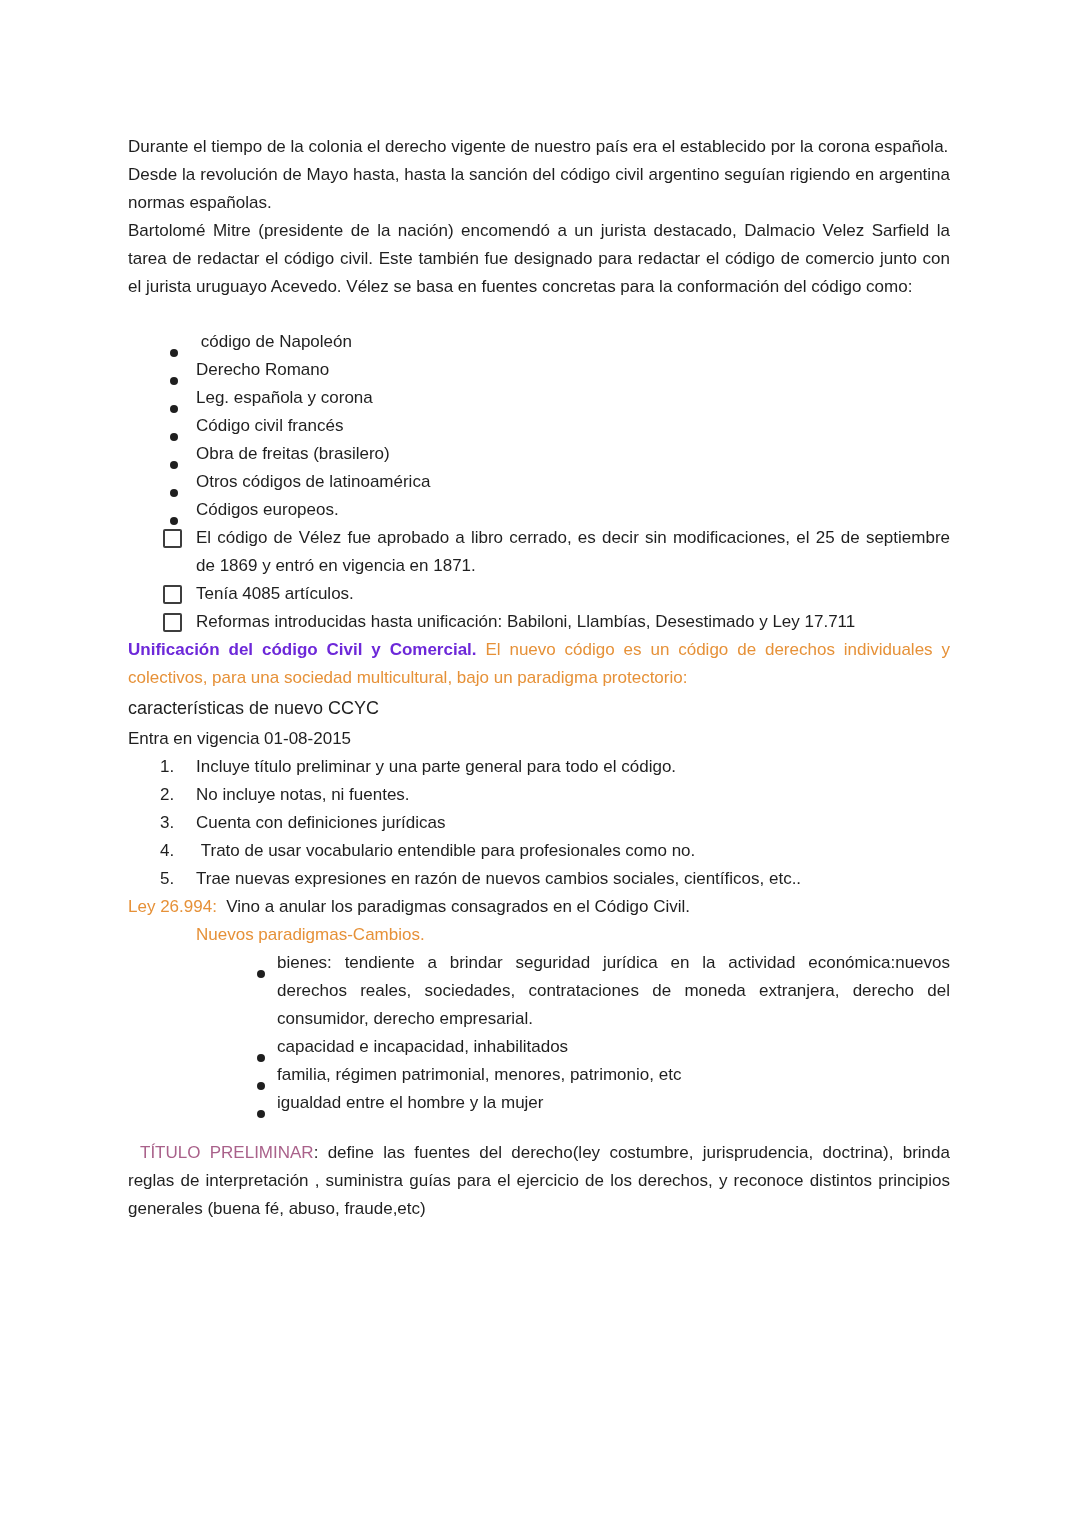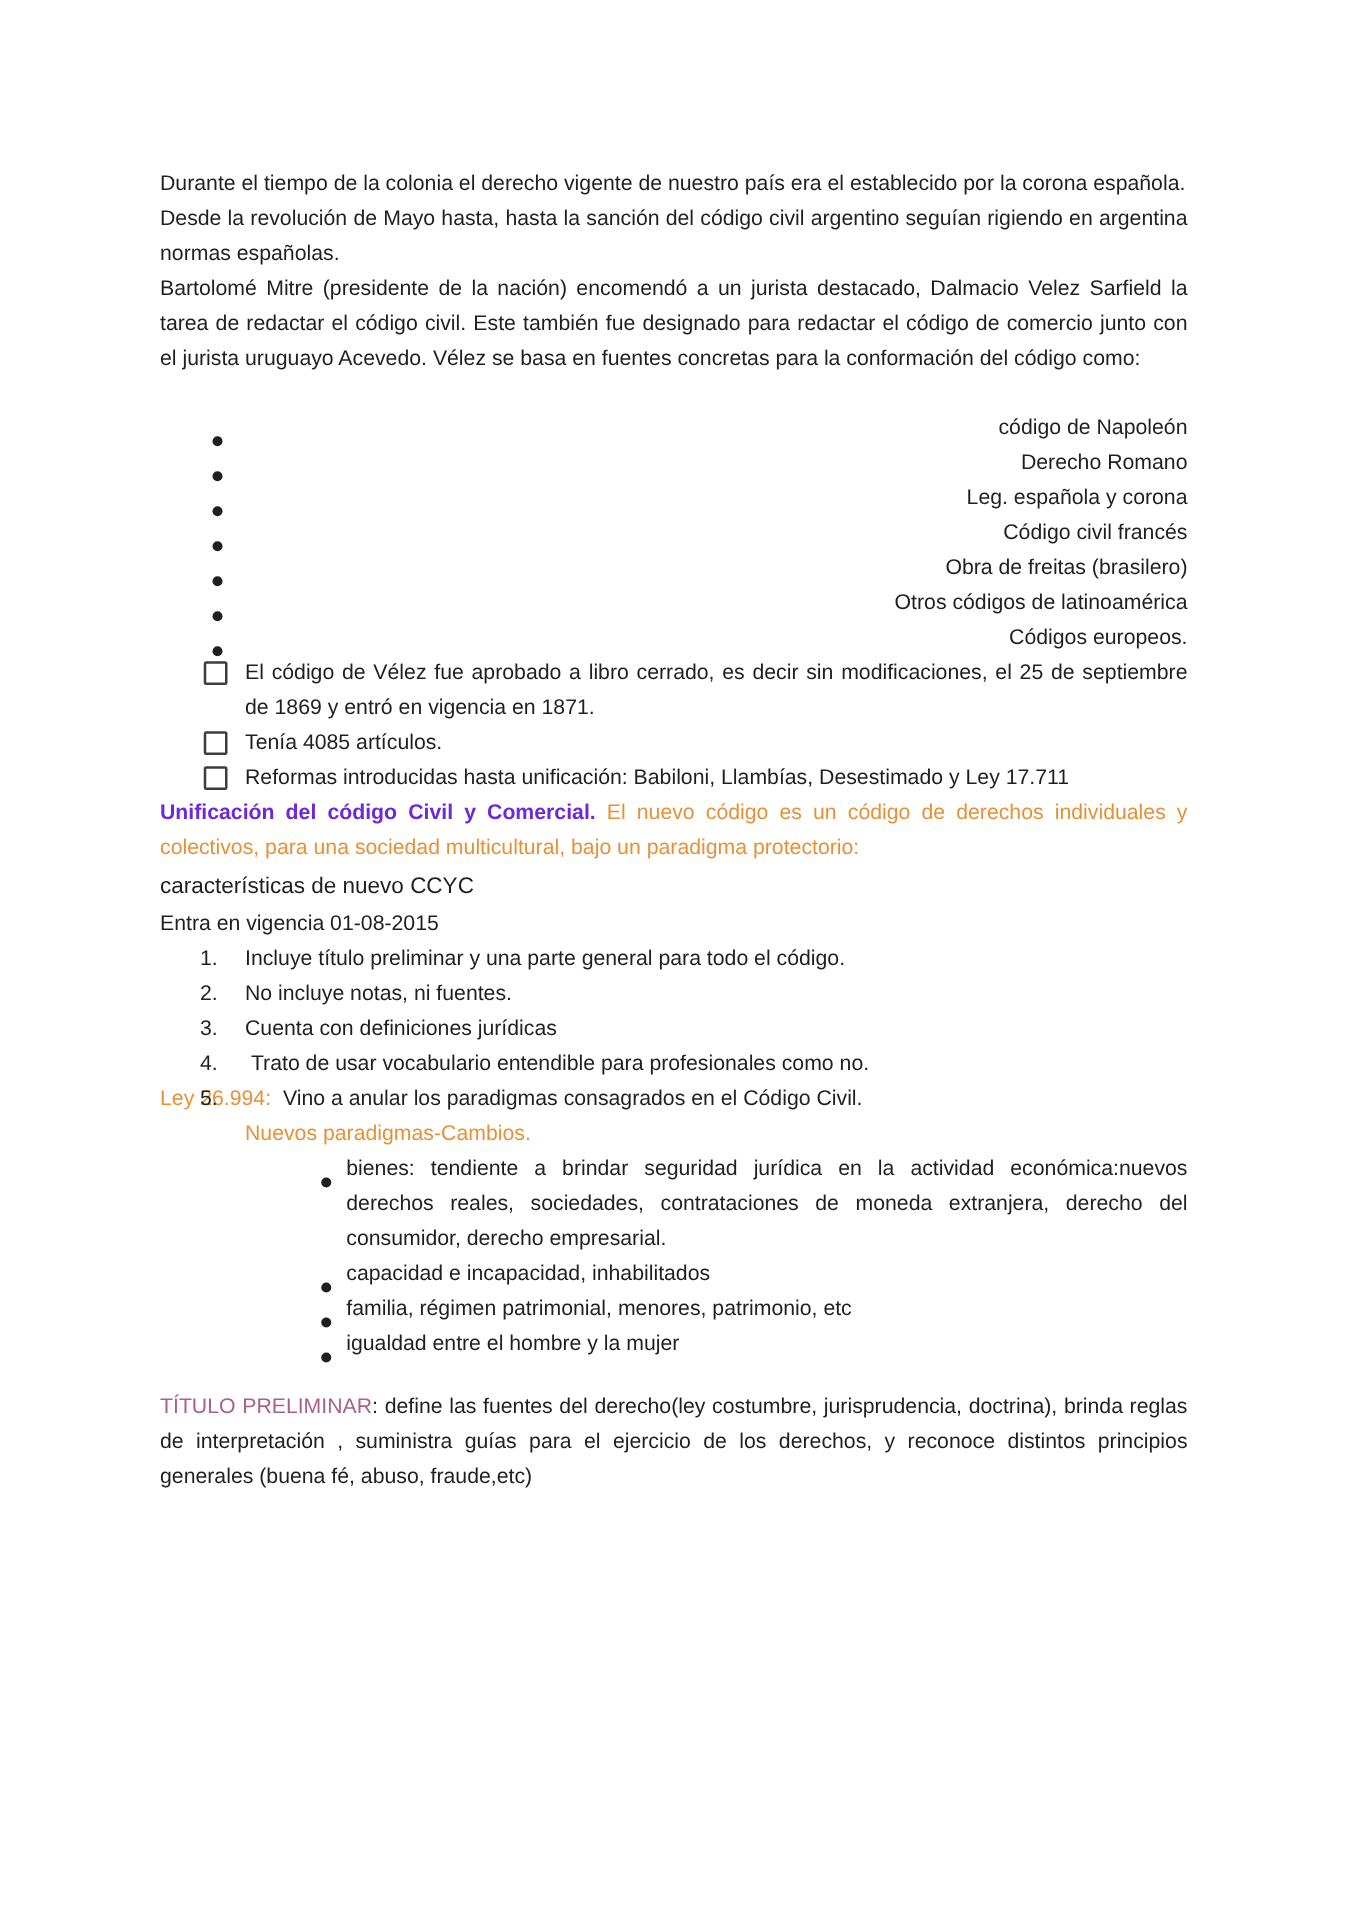--- a/index.html
+++ b/index.html
@@ -19,21 +19,21 @@
     box-sizing: border-box;
     padding: 133px 130px 0 128px;
     overflow: hidden;
   }
   .para { text-align: justify; margin: 0; }
   .left  { text-align: left; }
   .gap   { height: 27px; }
   .gap-sm{ height: 22px; }
 
   
-  .li1 { position: relative; padding-left: 68px; text-align: right; }
+  .li1 { position: relative; padding-left: 68px; }
   .li1 .marker { position: absolute; left: 42px; top: 10px; }
   .li2 { position: relative; padding-left: 149px; text-align: justify; }
   .li2 .marker { position: absolute; left: 129px; top: 10px; }
   .dot {
     display: inline-block;
     width: 8px; height: 8px;
     border-radius: 50%;
     background: #1f1f1f;
   }
   .check-row { position: relative; padding-left: 68px; text-align: justify; }
@@ -46,21 +46,21 @@
     background: #ffffff;
     box-sizing: content-box;
   }
   .num-row { position: relative; padding-left: 68px; }
   .num-row .num { position: absolute; left: 32px; top: 0; }
 
   .indent1 { padding-left: 68px; }
 
   .orange      { color: #E69138; }
   .orange-bold { color: #6d28d9; font-weight: bold; }
-  .pink        { color: #A9618A; }
+  .pink        { color: #A9618A; margin-left: 12px; }
   .bold        { font-weight: bold; }
 
   .subheading {
     font-size: 18px;
     line-height: 33px;
   }
 </style>
 </head>
 <body>
 
@@ -91,21 +91,21 @@
   <p class="para"><span class="orange-bold">Unificación del código Civil y Comercial.</span><span class="orange"> El nuevo código es un código de derechos individuales y colectivos, para una sociedad multicultural, bajo un paradigma protectorio:</span></p>
 
   <div class="subheading">características de nuevo CCYC</div>
   <div class="left">Entra en vigencia 01-08-2015</div>
 
   <div>
     <div class="num-row"><span class="num">1.</span><span>Incluye título preliminar y una parte general para todo el código.</span></div>
     <div class="num-row"><span class="num">2.</span><span>No incluye notas, ni fuentes.</span></div>
     <div class="num-row"><span class="num">3.</span><span>Cuenta con definiciones jurídicas</span></div>
     <div class="num-row"><span class="num">4.</span><span>&nbsp;Trato de usar vocabulario entendible para profesionales como no.</span></div>
-    <div class="num-row"><span class="num">5.</span></div>
+    <div class="num-row"><span class="num">5.</span><span>Trae nuevas expresiones en razón de nuevos cambios sociales, científicos, etc..</span></div>
   </div>
 
   <div class="left"><span class="orange">Ley 26.994:</span><span>&nbsp; Vino a anular los paradigmas consagrados en el Código Civil.</span></div>
 
   <div class="indent1">
     <div class="orange left">Nuevos paradigmas-Cambios.</div>
   </div>
 
   <div>
     <div class="li2"><span class="marker"><span class="dot"></span></span><span>bienes: tendiente a brindar seguridad jurídica en la actividad económica:nuevos derechos reales, sociedades, contrataciones de moneda extranjera, derecho del consumidor, derecho empresarial.</span></div>

